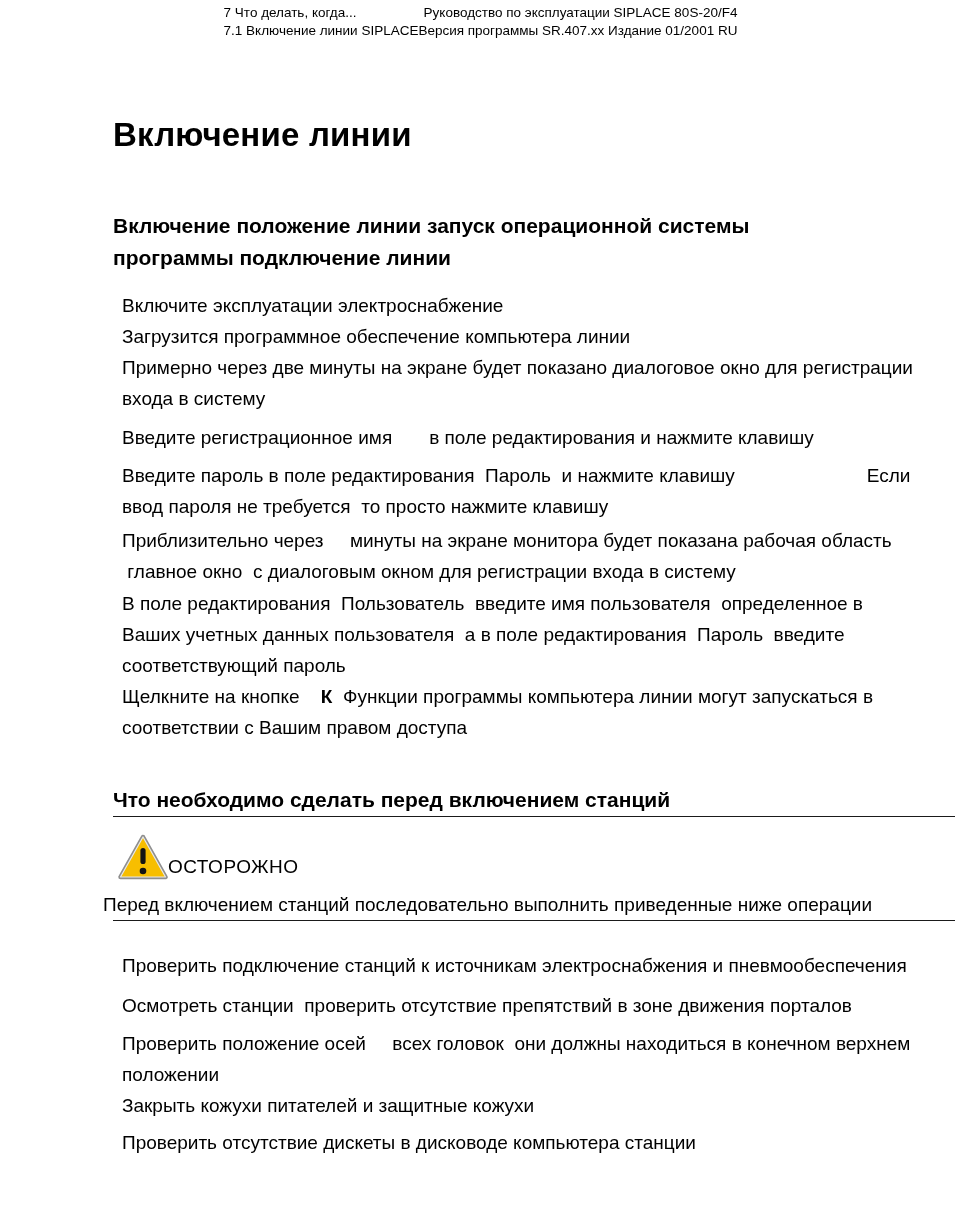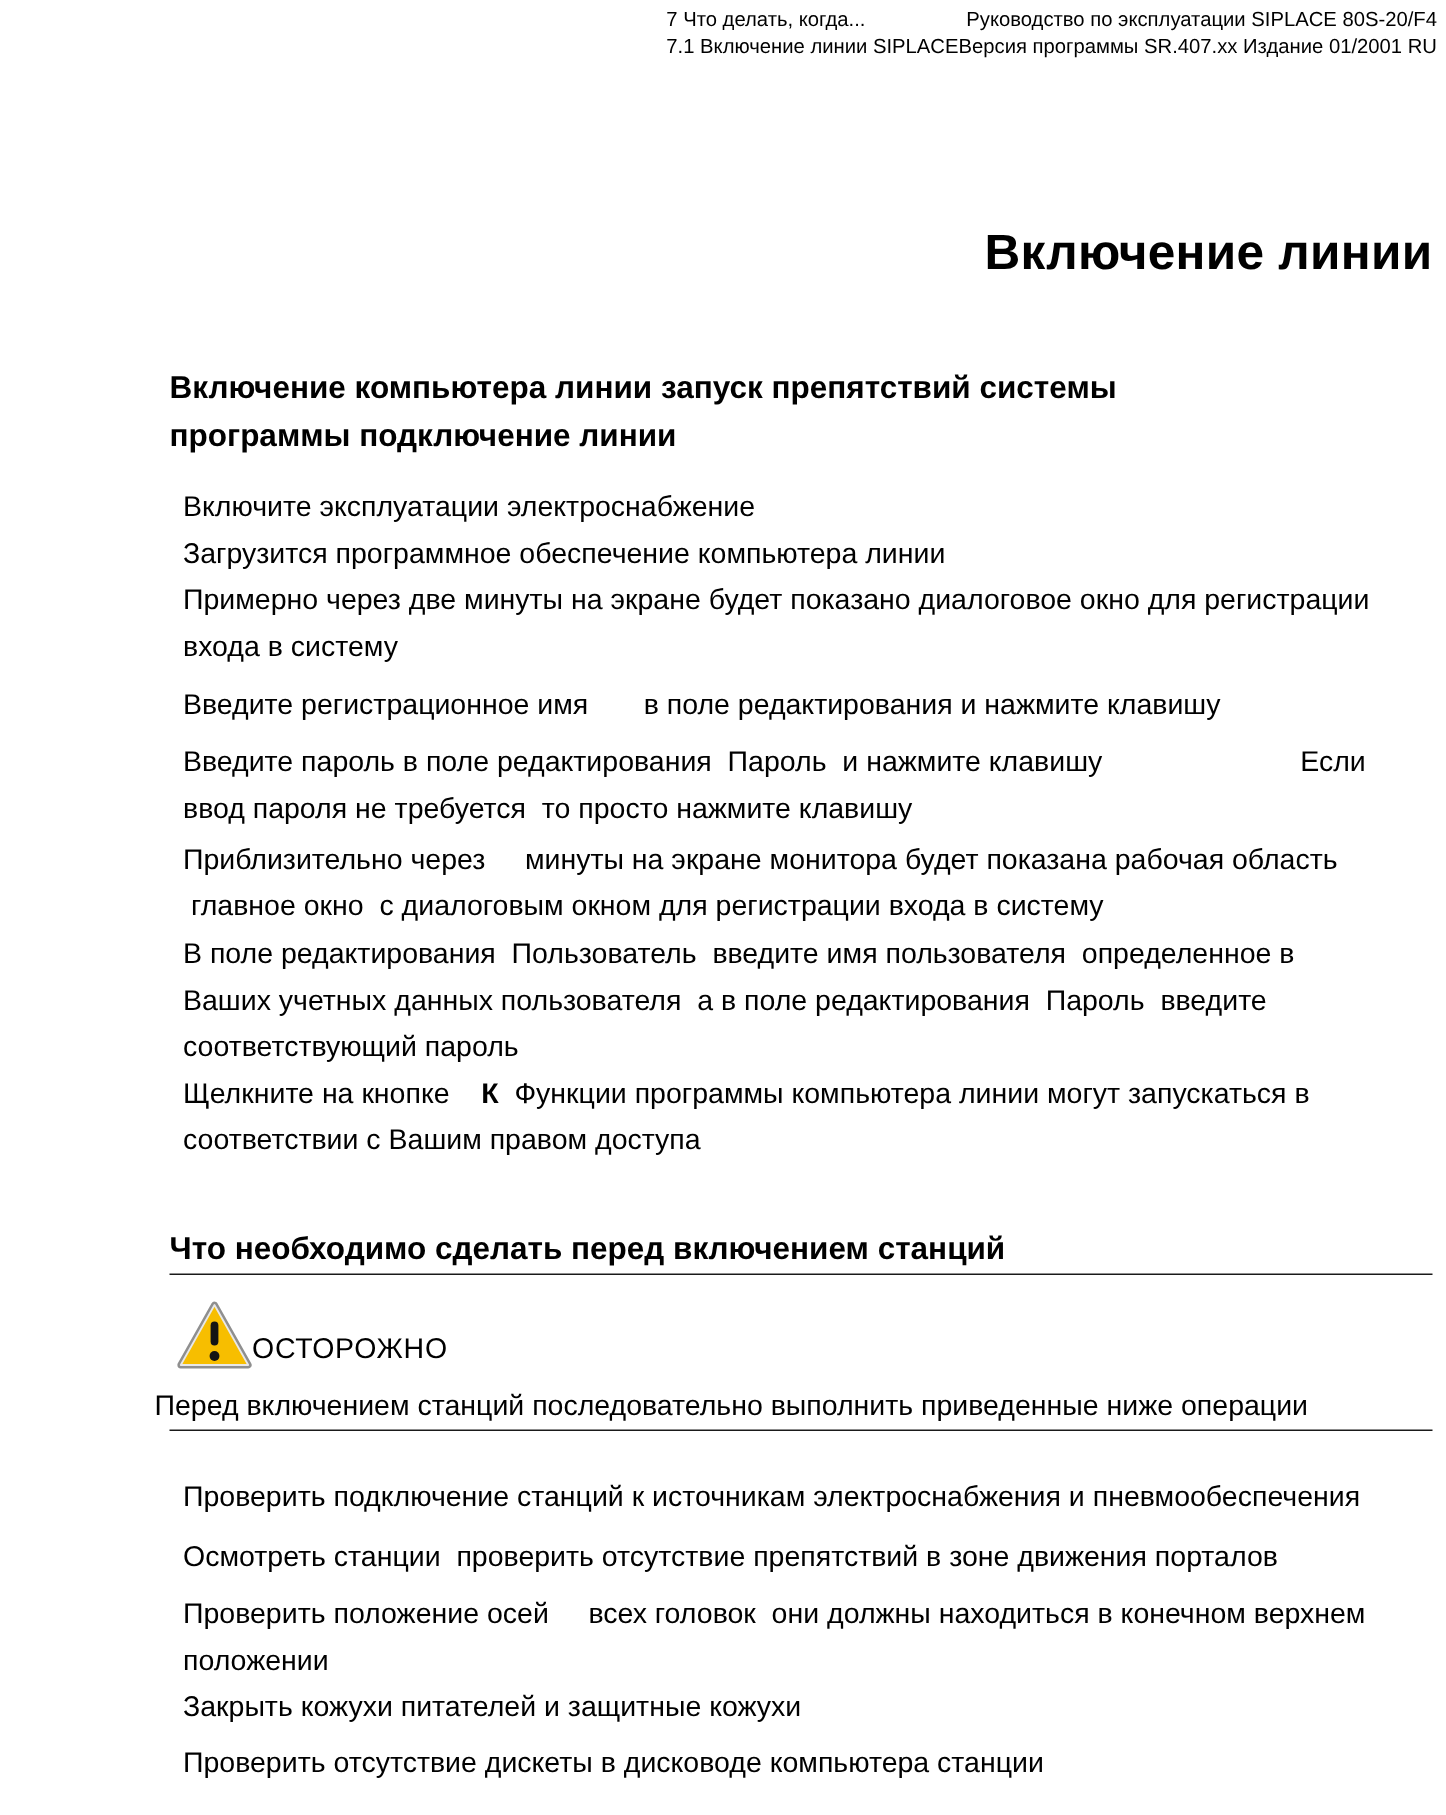--- a/index.html
+++ b/index.html
@@ -4,33 +4,32 @@
 <style>
   html, body { margin: 0; padding: 0; background: #ffffff; }
   body {
     width: 964px; height: 1210px;
     overflow: hidden;
     font-family: "Liberation Sans", "DejaVu Sans", sans-serif;
     color: #000;
   }
   
   .pg-header {
-    display: flex; justify-content: flex-end;
+    display: flex; justify-content: center;
     padding: 4px 6px 0 3px;
     font-size: 13.5px; line-height: 18px;
     height: 36px;
   }
   .pg-header .hdr-right { text-align: right; }
   
   main { margin: 0 9px 0 113px; }
   h1 {
-    margin: 107px 0 0 0;
+    margin: 74px 0 0 0;
     font-size: 33px; line-height: 42px; font-weight: 700;
     letter-spacing: 0.2px;
-    text-align: right;
   }
   .h2 {
     margin: 54px 0 0 0;
     font-size: 21px; line-height: 32px; font-weight: 700;
   }
   .h2 span { display: block; }
   .h3 {
     margin: 41px 0 0 0;
     font-size: 21px; line-height: 32px; font-weight: 700;
   }
@@ -80,21 +79,21 @@
     <div>Руководство по эксплуатации SIPLACE 80S-20/F4</div>
     <div>Версия программы SR.407.xx  Издание 01/2001 RU</div>
   </div>
 </header>
 
 <main>
 
   <h1>Включение линии</h1>
 
   <div class="h2">
-    <span>Включение компьютера линии   запуск препятствий системы</span>
+    <span>Включение положение линии   запуск операционной системы</span>
     <span>программы подключение линии</span>
   </div>
 
   <div class="paras">
     <div class="para mb0">Включите эксплуатации электроснабжение</div>
     <div class="para mb0">Загрузится программное обеспечение компьютера линии</div>
     <div class="para mb8">Примерно через две минуты на экране будет показано диалоговое окно для регистрации
 входа в систему</div>
     <div class="para mb7">Введите регистрационное имя       в поле редактирования и нажмите клавишу</div>
     <div class="para mb3">Введите пароль в поле редактирования  Пароль  и нажмите клавишу                         Если

